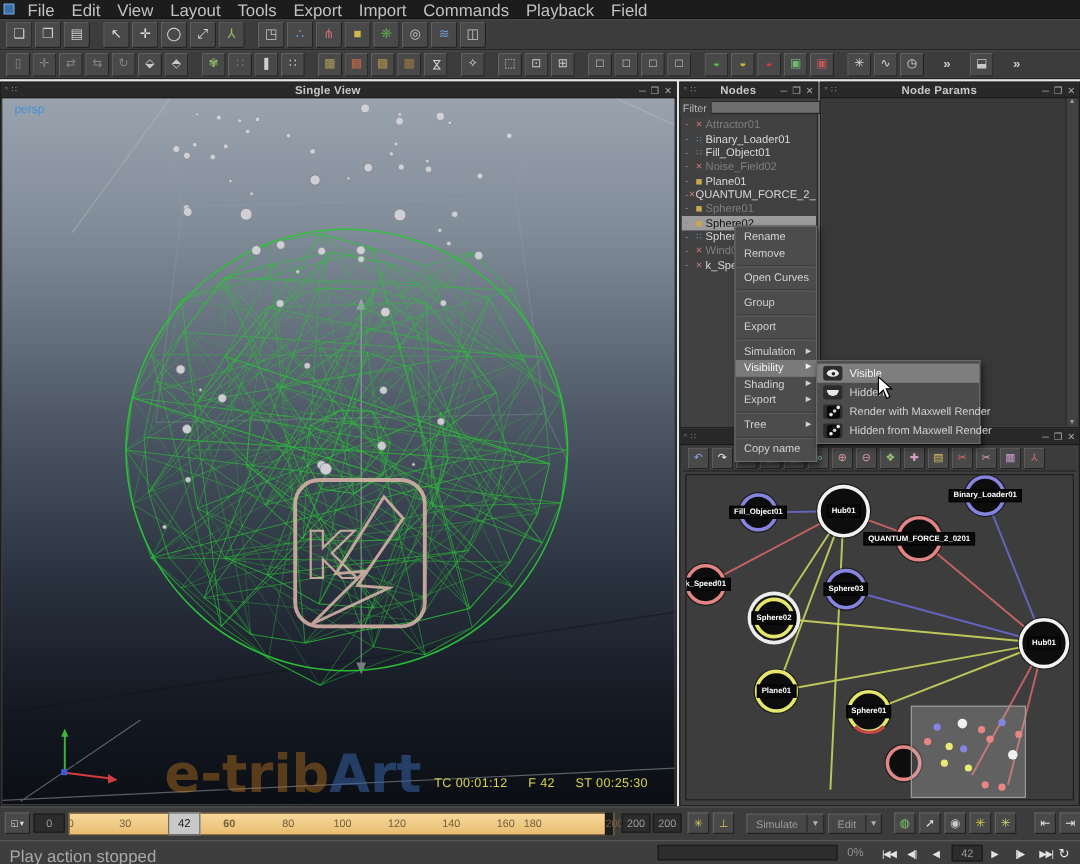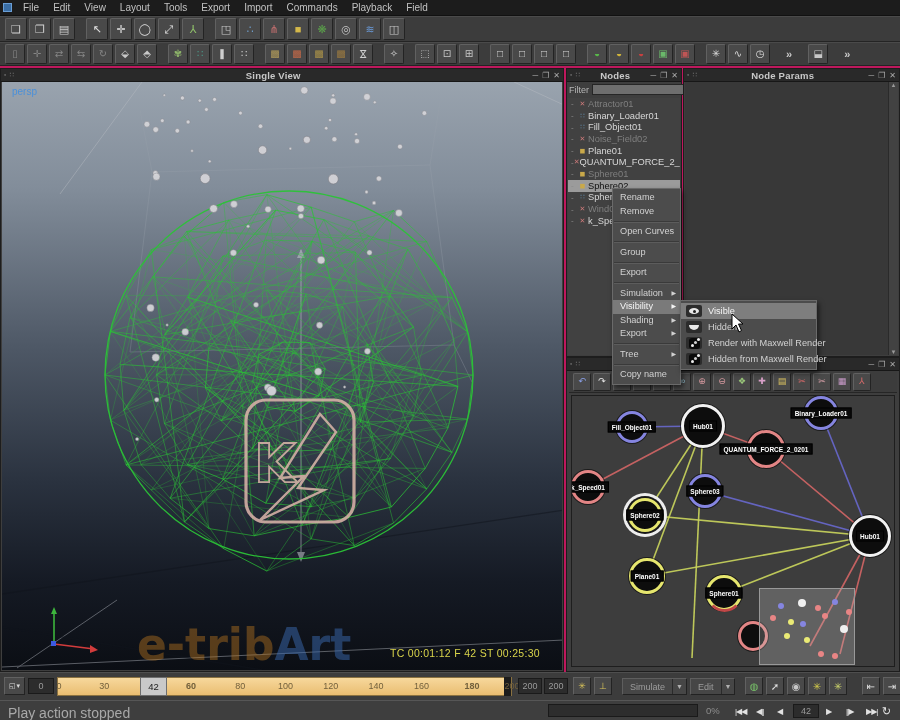--- a/index.html
+++ b/index.html
@@ -4,21 +4,21 @@
 <style>
   * { margin:0; padding:0; box-sizing:border-box; }
   html,body { width:900px; height:720px; background:#2e2e2e; overflow:hidden;
     font-family:"Liberation Sans","DejaVu Sans",sans-serif; }
   #stage { position:relative; width:900px; height:720px; background:#2e2e2e; }
 
   
   #menubar { position:absolute; left:0; top:0; width:900px; height:16px; background:#1c1c1c;
     display:flex; align-items:center; border-bottom:1px solid #111; }
   #appicon { width:9px; height:9px; background:#3a6ea5; border:1px solid #6a9ed5; margin:0 4px 0 3px; }
-  .menu-item { font-size:10px; color:#c2c2c2; padding:1px 7px; cursor:default; }
+  .menu-item { font-size:14px; color:#c2c2c2; padding:1px 7px; cursor:default; }
 
   
   .toolbar { position:absolute; left:0; width:900px; background:#3c3c3c; display:flex; align-items:center;
     border-bottom:1px solid #242424; border-top:1px solid #4a4a4a; padding-left:4px; }
   #toolbar1 { top:16px; height:26px; }
   #toolbar2 { top:42px; height:24px; }
   .tgroup { display:flex; margin-right:9px; }
   .tbtn { width:22px; height:22px; background:#494949; margin:0 1px;
     border:1px solid; border-color:#616161 #232323 #232323 #616161; border-radius:2px;
     display:flex; align-items:center; justify-content:center; }
@@ -30,33 +30,33 @@
 
   
   .panel { position:absolute; background:#3e3e3e; border:1px solid #1d1d1d; }
   .ptitle { height:13px; background:#292929; border-bottom:1px solid #171717; display:flex;
     align-items:center; font-size:9.5px; color:#c8c8c8; font-weight:bold; padding:0 3px; }
   .ptitle .mid { flex:1; text-align:center; letter-spacing:.2px; }
   .picons { display:flex; gap:3px; font-size:7px; color:#8f8f8f; font-weight:normal; }
   .wctl { display:flex; gap:4px; font-size:8px; color:#aaa; font-weight:normal; }
   .wctl span { cursor:default; }
 
-  #workspace { position:absolute; left:0; top:66px; width:900px; height:606px; background:#be185d; }
+  #workspace { position:absolute; left:0; top:66px; width:900px; height:606px; background:#e5e5e5; }
   #viewport-panel { left:0; top:2px; width:564px; height:604px; }
   #nodes-panel   { left:566px; top:2px; width:116px; height:289px; }
   #params-panel  { left:683px; top:2px; width:217px; height:289px; }
   #graph-panel   { left:566px; top:291px; width:334px; height:315px; }
 
   
   #viewport-canvas { position:absolute; left:1px; right:1px; top:13px; bottom:1px; overflow:hidden;
     background:linear-gradient(180deg,#99a3ae 0%,#828d9a 18%,#4e5866 45%,#2a323f 68%,#151a24 85%,#0b0e14 100%); }
   #vp-svg { position:absolute; left:0; top:0; }
   #persp-label { position:absolute; left:10px; top:4px; color:#4a90d9; font-size:10px; }
   #tc-label { position:absolute; right:22px; top:565px; color:#d9d44b; font-size:10.5px; letter-spacing:.3px; }
-  #tc-label span { }
+  #tc-label span { margin-left:14px; }
 
   
   #filter-row { height:15px; display:flex; align-items:center; padding:1px 2px; gap:3px; background:#3e3e3e; }
   #filter-row label { font-size:9px; color:#b5b5b5; }
   #filter-input { flex:1; height:11px; background:#6e6e6e; border:1px solid #262626; color:#111; font-size:9px; }
   #node-list { position:absolute; left:1px; right:1px; top:29px; bottom:1px; background:#414141; overflow:hidden; }
   .nrow { display:flex; align-items:center; height:11.7px; font-size:9.3px; color:#d8d8d8; padding-left:3px; white-space:nowrap; }
   .nrow.dis { color:#7f7f7f; }
   .nrow.sel { background:#9b9b9b; color:#101010; }
   .tree-dash { color:#8a8a8a; font-size:8px; width:6px; }
@@ -1003,21 +1003,21 @@
       <div id="end-marker"></div>
       <div id="frame-marker" style="left: 82.13px;">42</div>
     <div class="tick" style="left: 1px;">0</div>
         <div class="tick" style="left: 46.3px;">30</div>
         <div class="tick" style="left: 133px; font-weight: bold;">60</div>
         <div class="tick" style="left: 182.2px;">80</div>
         <div class="tick" style="left: 227.5px;">100</div>
         <div class="tick" style="left: 272.8px;">120</div>
         <div class="tick" style="left: 318.1px;">140</div>
         <div class="tick" style="left: 363.4px;">160</div>
-        <div class="tick" style="left: 414px; font-weight: bold;">180</div>
+        <div class="tick" style="left: 386px;">180</div>
         <div class="tick" style="left: 454px;">200</div>
       </div>
     <div id="f-max" class="dfield">200</div>
     <div id="f-end" class="dfield">200</div>
     <div class="mini-btn" style="left:573px">
         <span style="color:#d8c35a">✳</span>
       </div>
     <div class="mini-btn" style="left:594px">
         <span style="color:#d8c35a">⊥</span>
       </div>

